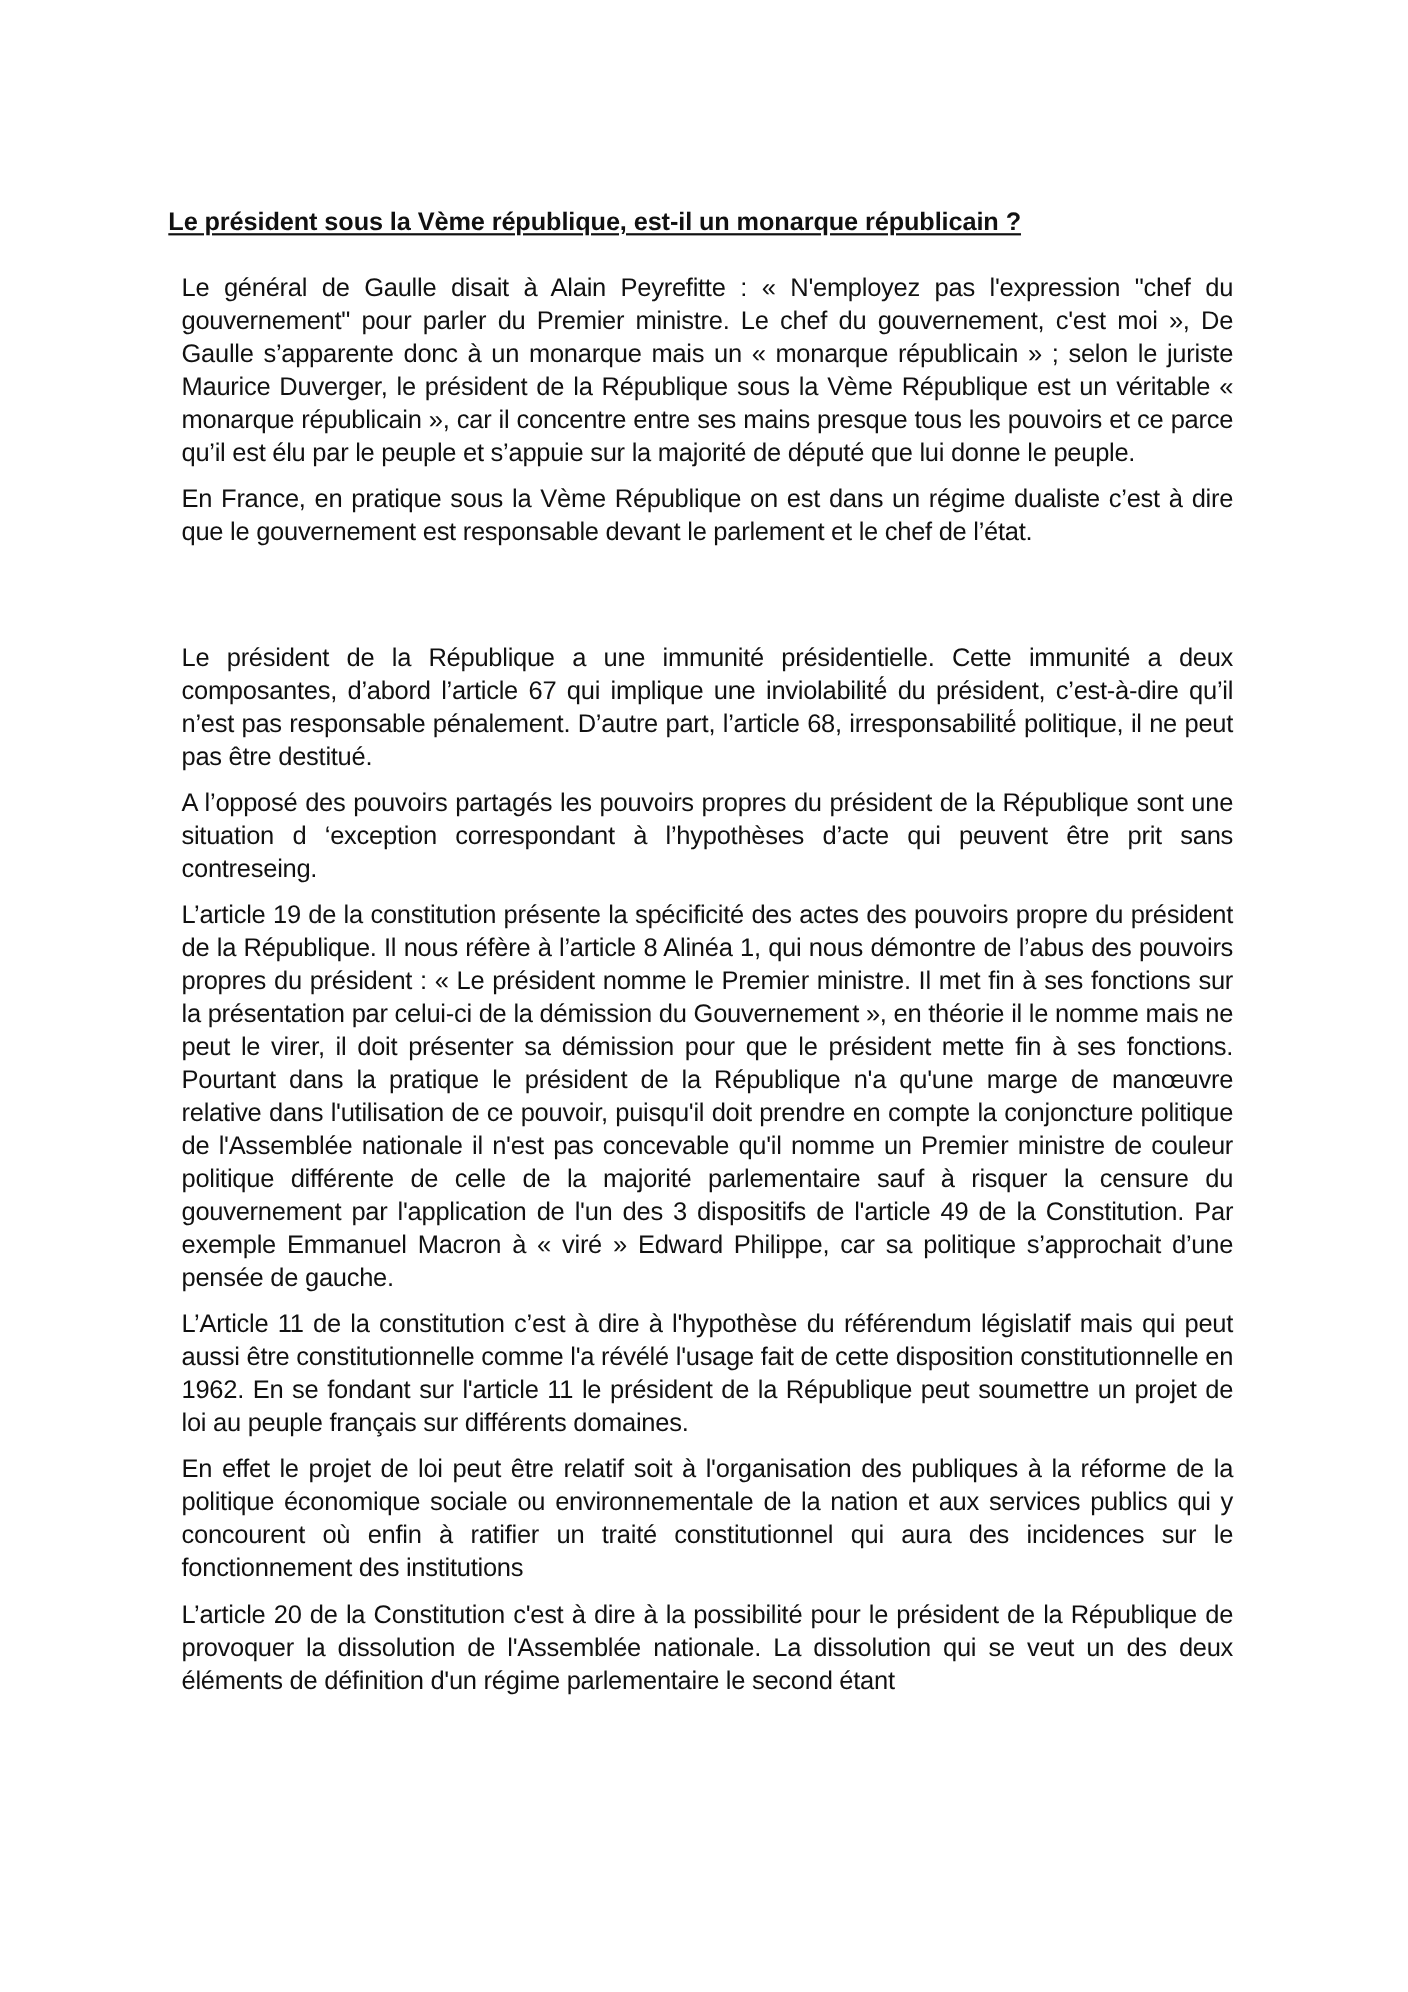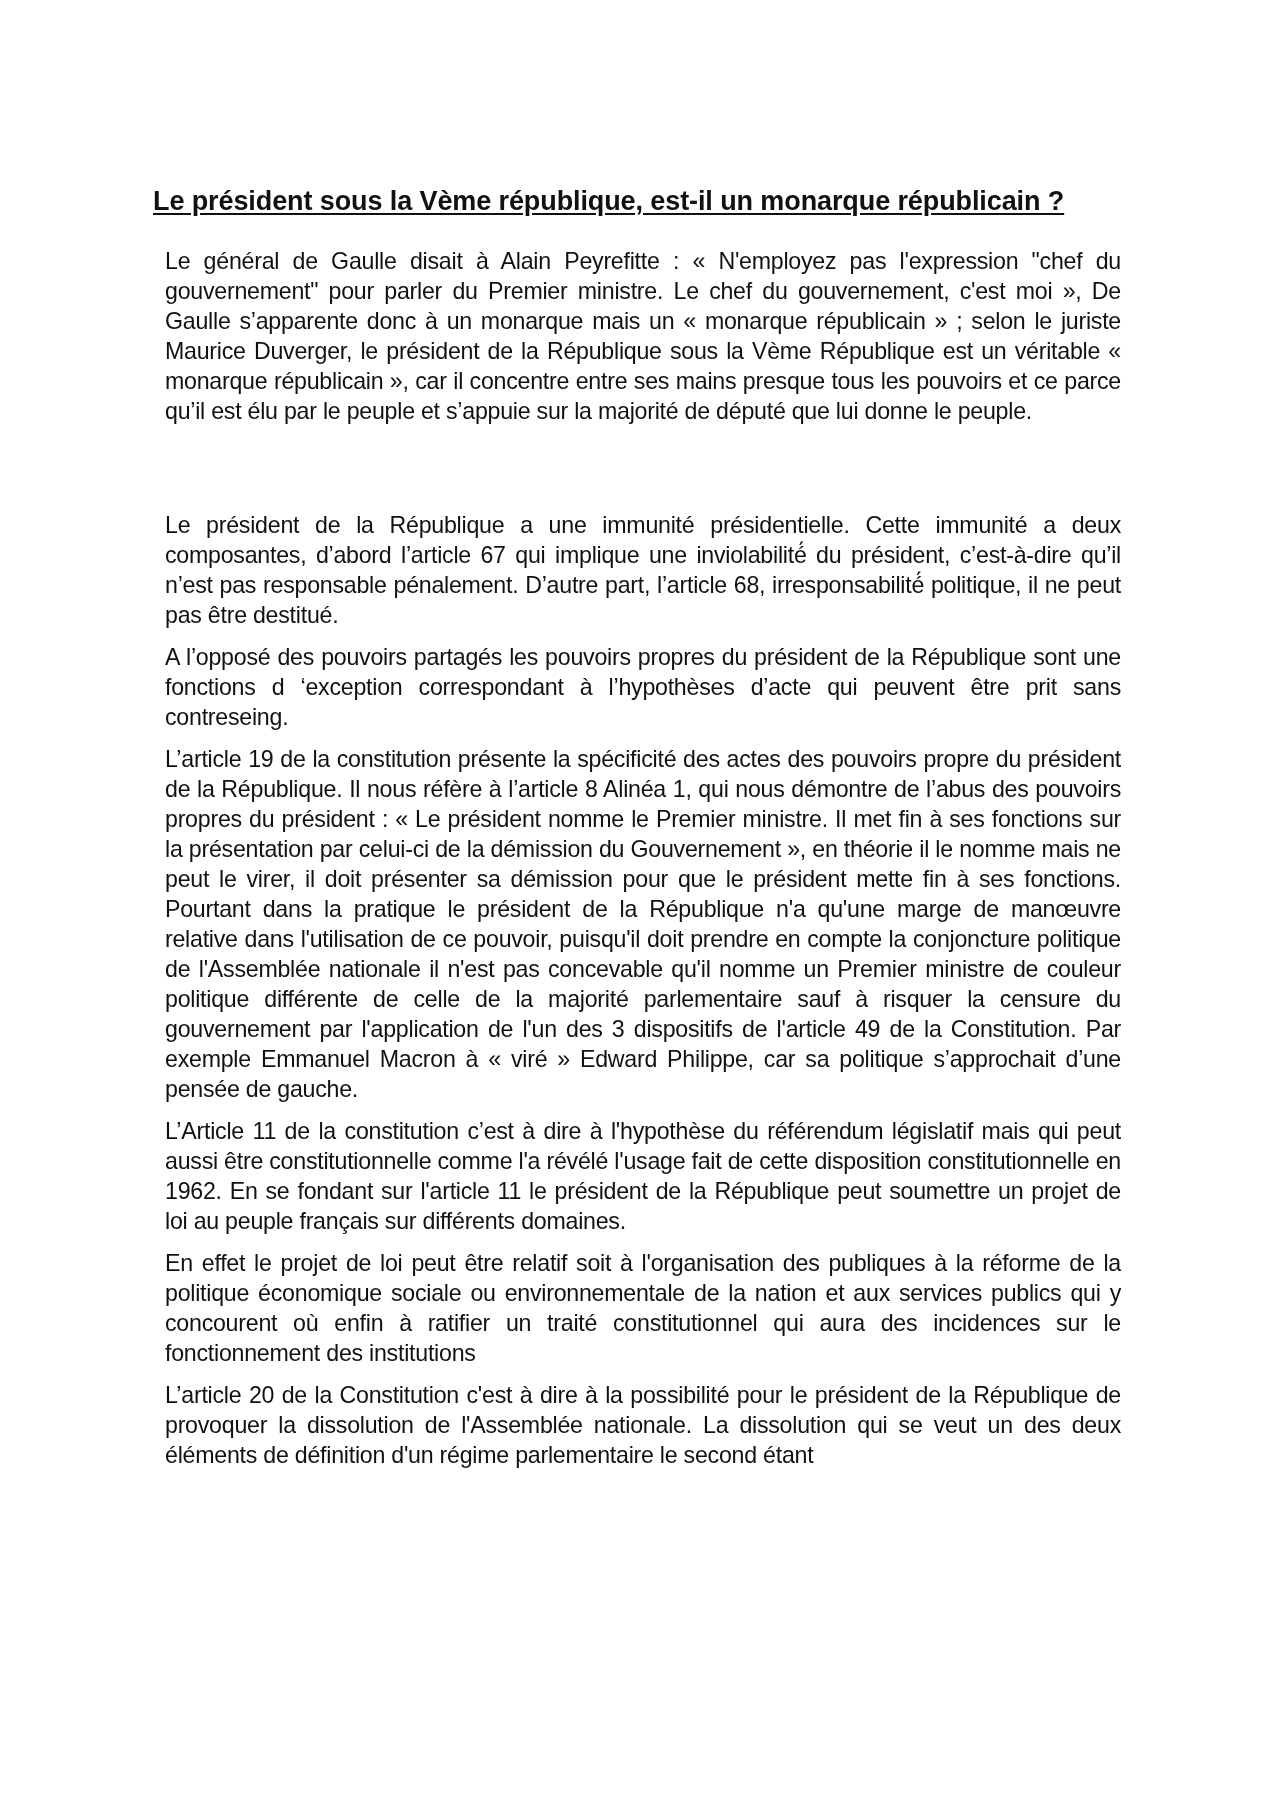--- a/index.html
+++ b/index.html
@@ -21,46 +21,47 @@
       color: #111111;
       font-family: "Liberation Sans", sans-serif;
       font-size: 23.2px;
       line-height: 30px;
     }
     .title {
       font-weight: bold;
       text-decoration: underline;
       text-underline-offset: 3px;
       margin: 0 0 30px 0;
-      font-size: 27px;
+      font-size: 23px;
       line-height: 30px;
       letter-spacing: -0.1px;
     }
     .para {
       margin: 12px;
       text-align: justify;
       letter-spacing: -0.25px;
     }
     .section-gap {
       height: 60px;
     }
   </style>
 </head>
 <body>
 
 <div class="page">
   <h1 class="title">Le président sous la Vème république, est-il un monarque républicain ?</h1>
 
   <div>
     <p class="para">Le général de Gaulle disait à Alain Peyrefitte : « N'employez pas l'expression "chef du gouvernement" pour parler du Premier ministre. Le chef du gouvernement, c'est moi », De Gaulle s’apparente donc à un monarque mais un « monarque républicain » ; selon le juriste Maurice Duverger, le président de la République sous la Vème République est un véritable « monarque républicain », car il concentre entre ses mains presque tous les pouvoirs et ce parce qu’il est élu par le peuple et s’appuie sur la majorité de député que lui donne le peuple.</p>
+    <p class="para">En France, en pratique sous la Vème République on est dans un régime dualiste c’est à dire que le gouvernement est responsable devant le parlement et le chef de l’état.</p>
   </div>
 
   <div class="section-gap"></div>
 
   <div>
     <p class="para">Le président de la République a une immunité présidentielle. Cette immunité a deux composantes, d’abord l’article 67 qui implique une inviolabilité́ du président, c’est-à-dire qu’il n’est pas responsable pénalement. D’autre part, l’article 68, irresponsabilité́ politique, il ne peut pas être destitué.</p>
-    <p class="para">A l’opposé des pouvoirs partagés les pouvoirs propres du président de la République sont une fonctions d ‘exception correspondant à l’hypothèses d’acte qui peuvent être prit sans contreseing.</p>
+    <p class="para">A l’opposé des pouvoirs partagés les pouvoirs propres du président de la République sont une situation d ‘exception correspondant à l’hypothèses d’acte qui peuvent être prit sans contreseing.</p>
     <p class="para">L’article 19 de la constitution présente la spécificité des actes des pouvoirs propre du président de la République. Il nous réfère à l’article 8 Alinéa 1, qui nous démontre de l’abus des pouvoirs propres du président : « Le président nomme le Premier ministre. Il met fin à ses fonctions sur la présentation par celui-ci de la démission du Gouvernement », en théorie il le nomme mais ne peut le virer, il doit présenter sa démission pour que le président mette fin à ses fonctions. Pourtant dans la pratique le président de la République n'a qu'une marge de manœuvre relative dans l'utilisation de ce pouvoir, puisqu'il doit prendre en compte la conjoncture politique de l'Assemblée nationale il n'est pas concevable qu'il nomme un Premier ministre de couleur politique différente de celle de la majorité parlementaire sauf à risquer la censure du gouvernement par l'application de l'un des 3 dispositifs de l'article 49 de la Constitution. Par exemple Emmanuel Macron à « viré » Edward Philippe, car sa politique s’approchait d’une pensée de gauche.</p>
     <p class="para">L’Article 11 de la constitution c’est à dire à l'hypothèse du référendum législatif mais qui peut aussi être constitutionnelle comme l'a révélé l'usage fait de cette disposition constitutionnelle en 1962. En se fondant sur l'article 11 le président de la République peut soumettre un projet de loi au peuple français sur différents domaines.</p>
     <p class="para">En effet le projet de loi peut être relatif soit à l'organisation des publiques à la réforme de la politique économique sociale ou environnementale de la nation et aux services publics qui y concourent où enfin à ratifier un traité constitutionnel qui aura des incidences sur le fonctionnement des institutions</p>
     <p class="para">L’article 20 de la Constitution c'est à dire à la possibilité pour le président de la République de provoquer la dissolution de l'Assemblée nationale. La dissolution qui se veut un des deux éléments de définition d'un régime parlementaire le second étant</p>
   </div>
 </div>
 
 </body></html>

